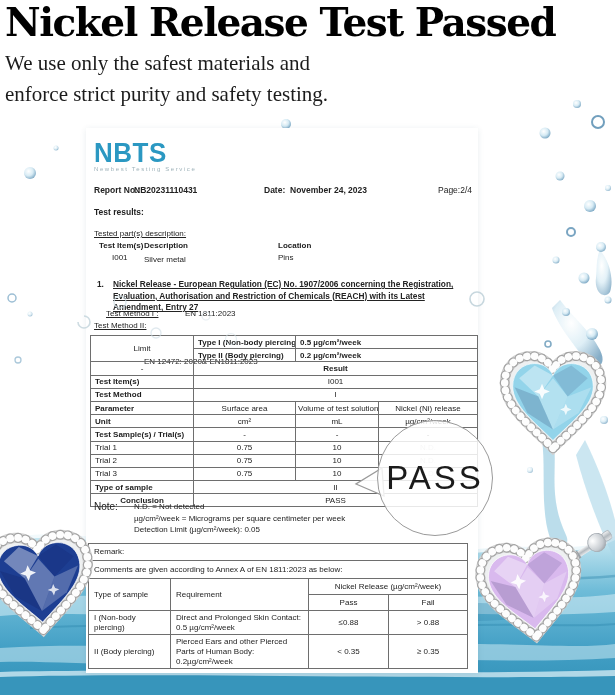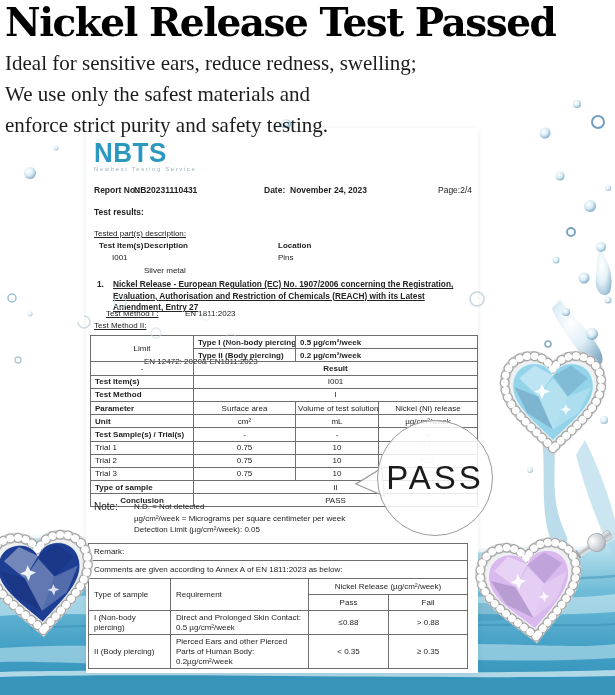--- a/index.html
+++ b/index.html
@@ -120,21 +120,20 @@
   <circle cx="120" cy="302" r="6" fill="none" stroke="#ccdbe2" stroke-width="1.4" opacity="0.7"></circle>
   <circle cx="156" cy="333" r="5" fill="none" stroke="#ccdbe2" stroke-width="1.3" opacity="0.6"></circle>
   <circle cx="206" cy="316" r="4" fill="none" stroke="#d4e1e7" stroke-width="1.2" opacity="0.6"></circle>
   <circle cx="231" cy="339" r="5.5" fill="none" stroke="#d4e1e7" stroke-width="1.2" opacity="0.55"></circle>
   <path d="M78,322 a6,6 0 1 0 6,-6" fill="none" stroke="#b9cdd6" stroke-width="1.6" opacity="0.7"></path>
 </svg>
 
 <div class="hdr">
   <div class="hdr-title">Nickel Release Test Passed</div>
   <div class="hdr-sub">
-    <div>Ideal for sensitive ears, reduce redness, swelling;</div>
     <div>We use only the safest materials and</div>
     <div>enforce strict purity and safety testing.</div>
   </div>
 </div>
 
 <div class="paper">
 
   <div class="abs" style="left:8px;top:12px;">
     <div class="logo-text">NBTS</div>
     <div class="logo-tag">Newbest Testing Service</div>
@@ -147,21 +146,21 @@
   <div class="abs t8b" style="left:204px;top:57px;">November 24, 2023</div>
   <div class="abs t8" style="left:352px;top:57px;">Page:2/4</div>
 
   <div class="abs t8b" style="left:8px;top:79px;">Test results:</div>
 
   <div class="abs t8 und" style="left:8px;top:101px;font-size:8px;">Tested part(s) description:</div>
   <div class="abs t8b" style="left:13px;top:113px;font-size:8px;">Test Item(s)</div>
   <div class="abs t8b" style="left:58px;top:113px;font-size:8px;">Description</div>
   <div class="abs t8b" style="left:192px;top:113px;font-size:8px;text-align:center;">Location</div>
   <div class="abs t8" style="left:26px;top:125px;font-size:8px;">I001</div>
-  <div class="abs t8" style="left:58px;top:138px;font-size:8px;">Silver metal</div>
+  <div class="abs t8" style="left:58px;top:127px;font-size:8px;">Silver metal</div>
   <div class="abs t8" style="left:192px;top:125px;font-size:8px;">Pins</div>
 
   <div class="abs sec-head" style="left:11px;top:151px;text-decoration:none;">1.</div>
   <div class="abs sec-head" style="left:27px;top:151px;width:362px;">Nickel Release - European Regulation (EC) No. 1907/2006 concerning the Registration, Evaluation, Authorisation and Restriction of Chemicals (REACH) with its Latest Amendment, Entry 27</div>
 
   <div class="abs t8 und" style="left:8px;top:181px;font-size:8px;margin-left:12px;">Test Method I :</div>
   <div class="abs t8" style="left:58px;top:181px;font-size:8px;padding-left:41px;">EN 1811:2023</div>
   <div class="abs t8 und" style="left:8px;top:193px;font-size:8px;">Test Method II:</div>
   <div class="abs t8" style="left:58px;top:193px;font-size:8px;margin-top:36px;">EN 12472: 2020&amp; EN1811:2023</div>
 

